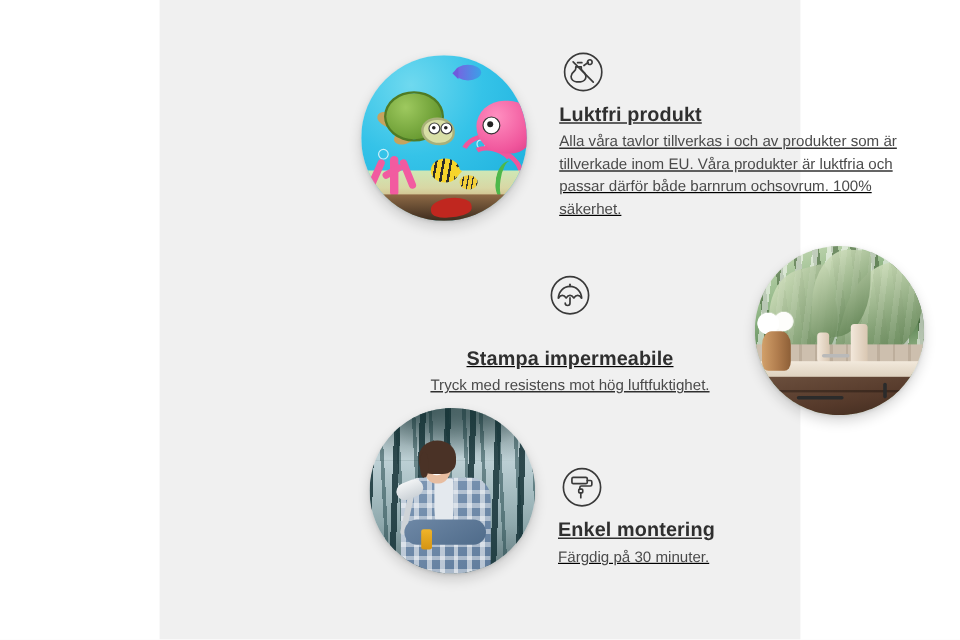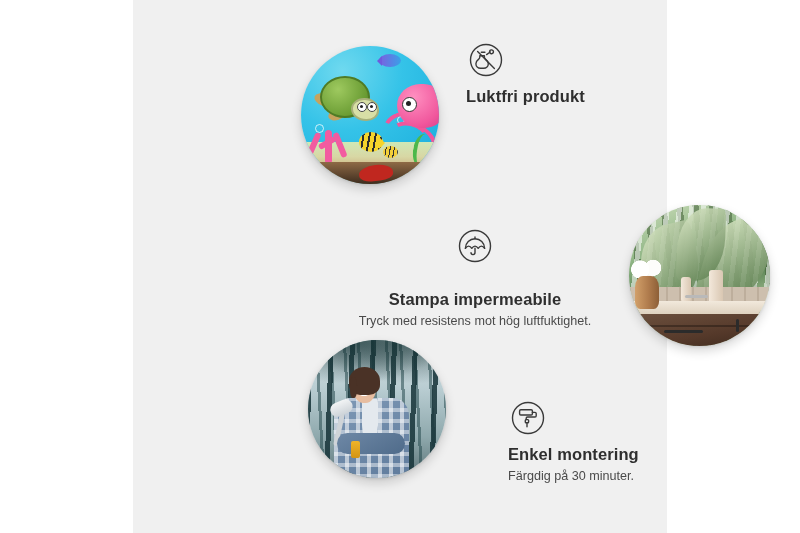--- a/index.html
+++ b/index.html
@@ -287,20 +287,21 @@
   }
   .paint-can {
     position: absolute; left: 24%; top: 66%; width: 11%; height: 15%;
     background: linear-gradient(#f0b429, #d39414);
     border-radius: 2px;
   }
 
   
   .feature {
     position: absolute;
+    text-decoration: underline;
   }
   .feat-icon {
     width: 40px; height: 40px;
   }
   .feat-icon svg { display: block; }
   .feat-title {
     font-size: 16.5px;
     font-weight: bold;
     color: #2f2f2f;
     margin: 7px 0 3px 0;
@@ -317,23 +318,22 @@
     text-align: left;
   }
   #feature-waterproof {
     left: 207px; top: 226px; width: 270px;
     text-align: center;
   }
   #feature-waterproof .feat-icon { margin: 0 auto; }
   #feature-waterproof .feat-title { margin-top: 24px; }
 
   #feature-assembly {
-    left: 332px; top: 398px; width: 260px;
+    left: 332px; top: 386px; width: 260px;
     text-align: left;
-    margin-left: 43px;
   }
 </style>
 </head>
 <body>
 
 <div id="stage">
   <div id="panel">
 
     <div class="photo-circle" id="circle-sea">
       <div class="sea-water"></div>
@@ -377,20 +377,21 @@
         <svg width="40" height="40" viewBox="0 0 40 40" fill="none" stroke="#3a3a3a" stroke-width="1.4" stroke-linecap="round" stroke-linejoin="round">
           <circle cx="20" cy="20" r="15.5"></circle>
           <path d="M14.5 28.2c-2.6 0-4.6-2-4.6-4.5 0-2.1 1.3-3.3 2.6-4.3 0.9-0.7 1.3-1.3 1.3-2.3v-1.4h4.6v1.4c0 1 0.4 1.6 1.3 2.3 1.3 1 2.6 2.2 2.6 4.3 0 2.5-2 4.5-4.6 4.5z"></path>
           <path d="M15.3 12.2h3.6"></path>
           <path d="M20.6 14.6l3.6-2.6"></path>
           <path d="M24.4 10.2c0.9-0.6 2.1-0.4 2.7 0.5 0.6 0.9 0.4 2.1-0.5 2.7-0.9 0.6-2.1 0.4-2.7-0.5-0.6-0.9-0.4-2.1 0.5-2.7z"></path>
           <path d="M11.6 11.6 28.4 28.4"></path>
         </svg>
       </div>
       <div class="feat-title">Luktfri produkt</div>
+      <div class="feat-body">Alla våra tavlor tillverkas i och av produkter som är tillverkade inom EU. Våra produkter är luktfria och passar därför både barnrum ochsovrum. 100% säkerhet.</div>
     </div>
 
     <div class="feature" id="feature-waterproof">
       <div class="feat-icon">
         <svg width="40" height="40" viewBox="0 0 40 40" fill="none" stroke="#3a3a3a" stroke-width="1.4" stroke-linecap="round" stroke-linejoin="round">
           <circle cx="20" cy="20" r="15.5"></circle>
           <path d="M10.4 22.3c0-5.3 4.3-9.6 9.6-9.6s9.6 4.3 9.6 9.6"></path>
           <path d="M10.4 22.3c0.9-1.4 2-2.2 3.2-2.2s2.3 0.8 3.2 2.2c0.9-1.4 2-2.2 3.2-2.2s2.3 0.8 3.2 2.2c0.9-1.4 2-2.2 3.2-2.2s2.3 0.8 3.2 2.2"></path>
           <path d="M20 12.7v-1.8"></path>
           <path d="M20 22.3v4.3c0 1.1-0.9 2-2 2s-2-0.9-2-2"></path>

